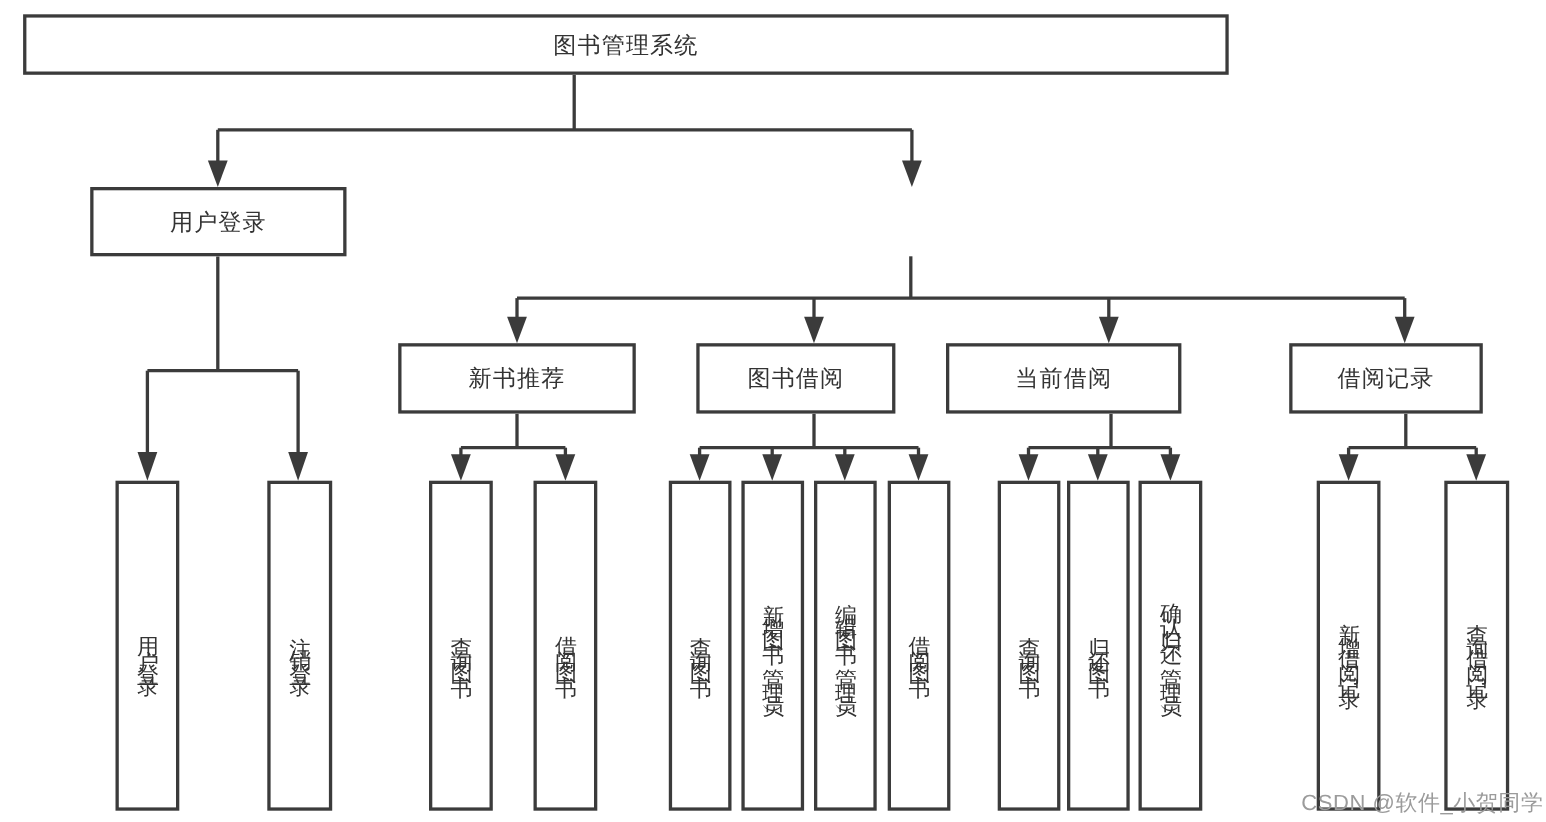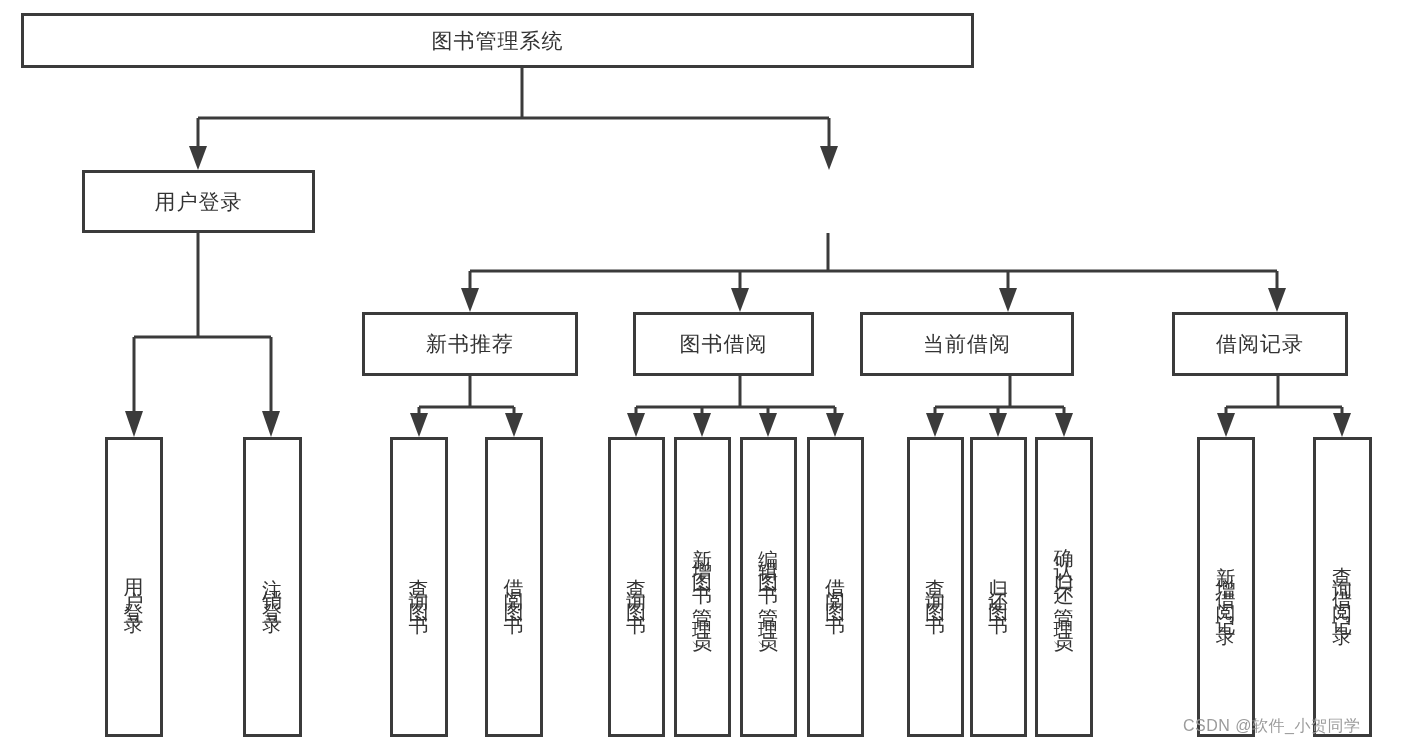--- a/index.html
+++ b/index.html
@@ -27,21 +27,21 @@
     writing-mode:vertical-rl;
     text-orientation:mixed;
     font-size:20px;
     line-height:1;
     letter-spacing:12px;
     white-space:nowrap;
   }
   .watermark{
     position:absolute;
     left:1183px;top:716px;
-    font-size:16px;
+    font-size:20px;
     color:#9b9b9b;
     letter-spacing:0.5px;
     white-space:nowrap;
     z-index:5;
   }
 </style>
 </head>
 <body>
 
 <div class="canvas">
@@ -101,21 +101,21 @@
       <polygon class="ah" points="1055,413 1073,413 1064,437"></polygon>
 
     <path class="ln" d="M1278,376 V407"></path>
     <path class="ln" d="M1226,407 H1342"></path>
     <path class="ln" d="M1226,407 V415"></path>
       <polygon class="ah" points="1217,413 1235,413 1226,437"></polygon>
     <path class="ln" d="M1342,407 V415"></path>
       <polygon class="ah" points="1333,413 1351,413 1342,437"></polygon>
   </svg>
 
-  <div class="node h-node" style="left:21px;top:13px;width:953px;height:55px;">图书管理系统</div>
+  <div class="node h-node" style="left:21px;top:13px;width:1096px;height:55px;">图书管理系统</div>
 
   <div class="node h-node" style="left:82px;top:170px;width:233px;height:63px;">用户登录</div>
 
   <div class="node h-node" style="left:362px;top:312px;width:216px;height:64px;">新书推荐</div>
   <div class="node h-node" style="left:633px;top:312px;width:181px;height:64px;">图书借阅</div>
   <div class="node h-node" style="left:860px;top:312px;width:214px;height:64px;">当前借阅</div>
   <div class="node h-node" style="left:1172px;top:312px;width:176px;height:64px;">借阅记录</div>
 
   <div class="node leaf" style="left:105px;top:437px;width:58px;height:300px;">
     <span>用户登录</span>

